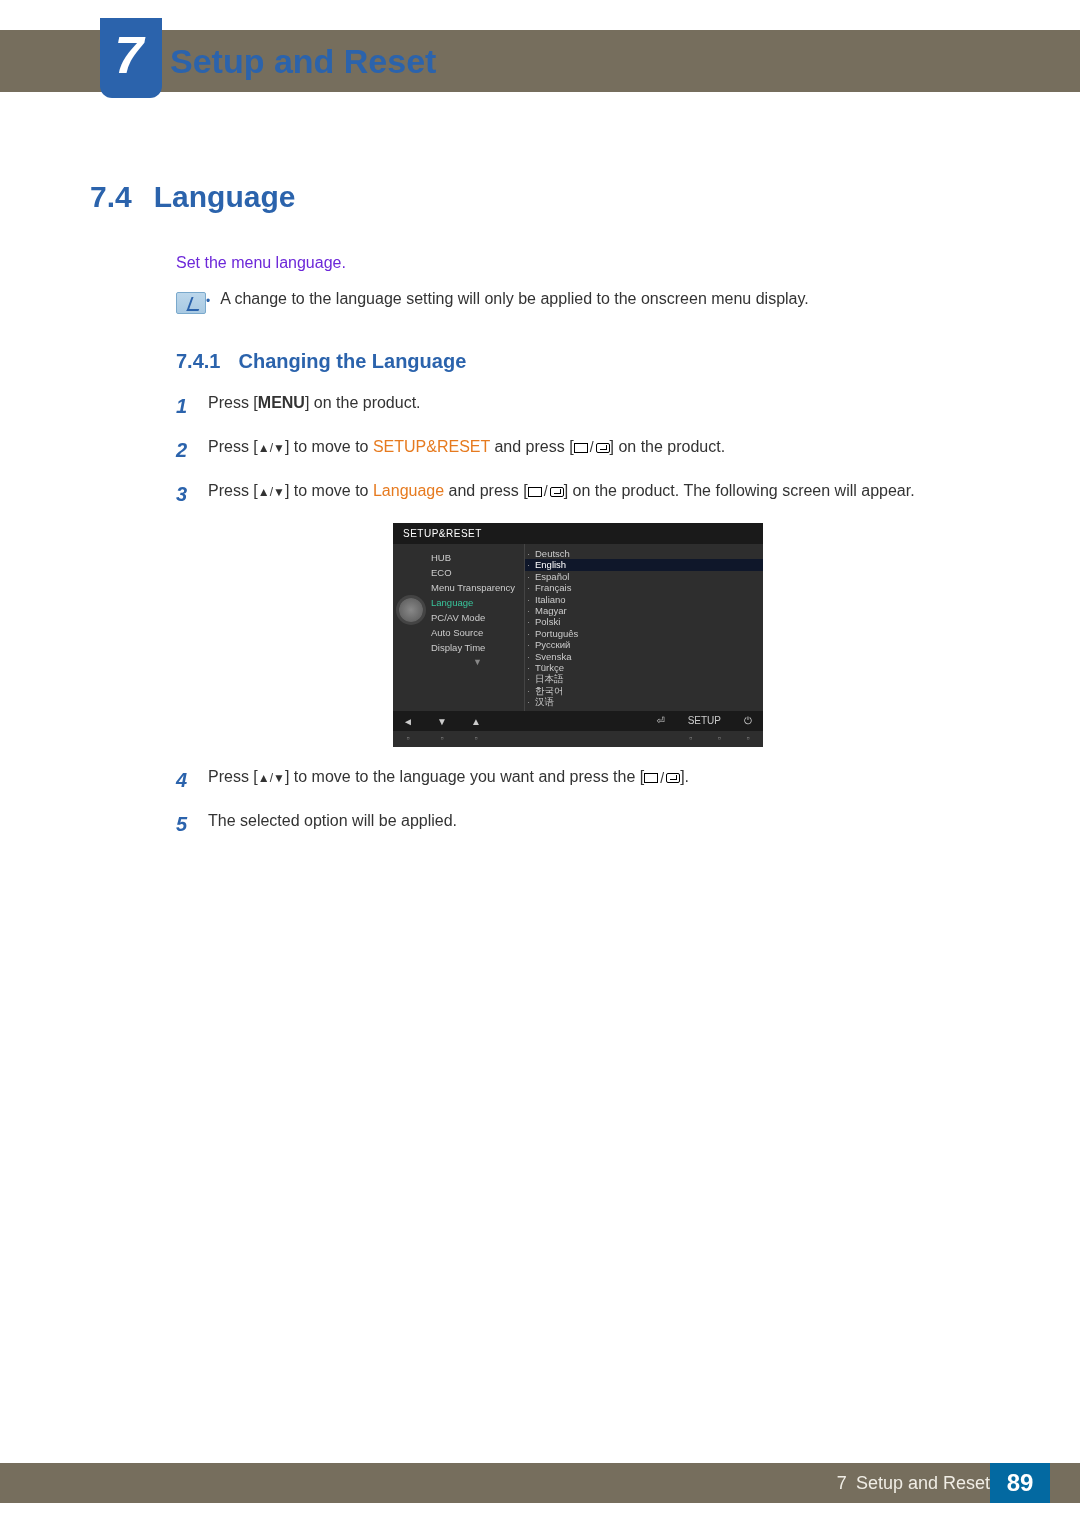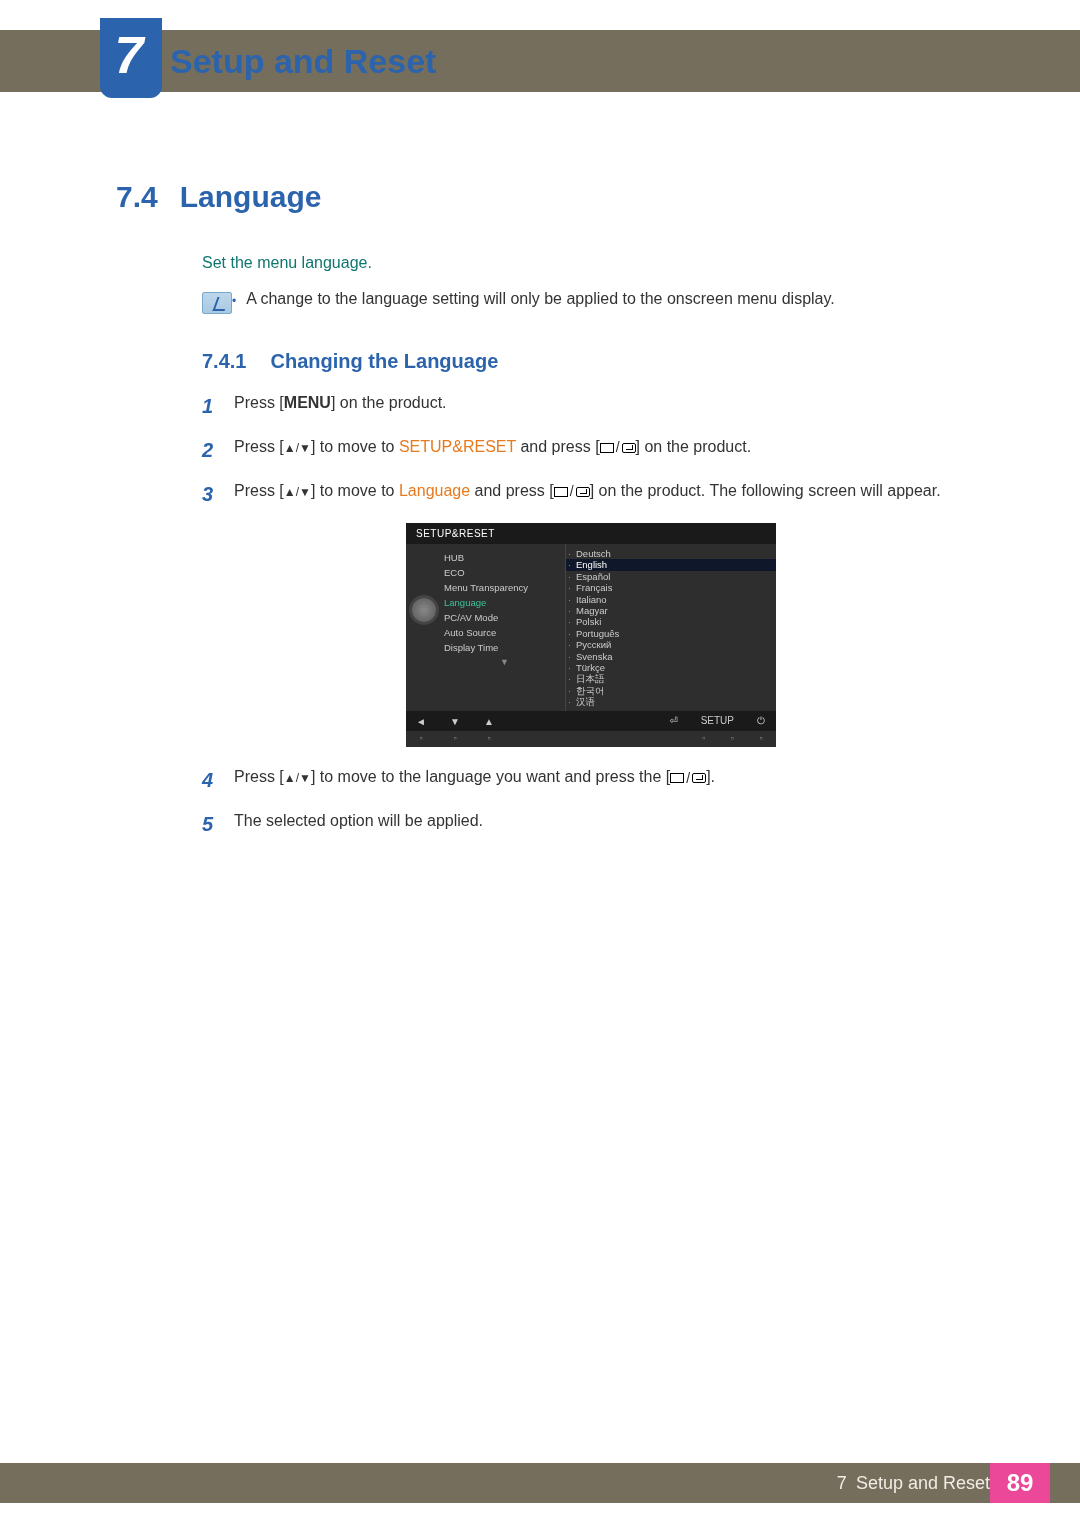--- a/index.html
+++ b/index.html
@@ -43,48 +43,48 @@
     font-size: 52px;
     font-weight: bold;
     font-style: italic;
     line-height: 1;
     padding-bottom: 6px;
     padding-right: 4px;
   }
   .content {
     position: absolute;
     top: 180px;
-    left: 116px;
+    left: 90px;
     right: 100px;
   }
   .section-row { display: flex; align-items: baseline; gap: 22px; margin-bottom: 26px;}
   .sec-num { color: #2b63ac; font-size: 30px; font-weight: bold; }
   .sec-title { color: #2b63ac; font-size: 30px; font-weight: bold; }
-  .intro { font-size: 16px; margin: 40px 0 18px 86px; color: #0f766e;}
+  .intro { font-size: 16px; margin: 40px 0 18px 86px; color: #6d28d9;}
   .note-block { display: flex; margin-left: 86px; margin-bottom: 30px;}
   .note-icon {
     width: 30px; height: 22px;
     background: linear-gradient(#bcd7eb,#a8c9e2);
     border:1px solid #7aa9cc;
     border-radius: 2px;
     flex-shrink:0;
     position:relative;
     margin-top:2px;
   }
   .note-icon::after{
     content:""; position:absolute; right:4px; bottom:2px;
     width:10px;height:12px;
     border-left:2px solid #2b63ac;
     border-bottom:2px solid #2b63ac;
     transform: skewX(-20deg);
   }
   .note-list { list-style: none; }
   .note-list li { font-size: 16px; margin-bottom: 8px; display:flex; gap:10px;}
   .note-list li::before { content:"•"; color:#2b63ac; font-size:12px; margin-top:4px;}
-  .subsection-row { display:flex; gap:24px; margin:34px 0 18px 86px;}
+  .subsection-row { display:flex; gap:18px; margin:34px 0 18px 86px;}
   .sub-num { color:#2b63ac; font-size:20px; font-weight:bold;}
   .sub-title { color:#2b63ac; font-size:20px; font-weight:bold;}
   .steps { margin-left: 86px; }
   .step { display:flex; gap:14px; margin-bottom:14px; font-size:16px; line-height:1.5;}
   .step-num { color:#2b63ac; font-style:italic; font-size:20px; font-weight:bold; min-width:18px;}
   .step-body { flex:1; }
   .kw-setup { color:#e67a1f; }
   .kw-lang { color:#e67a1f; }
   .btn-menu { font-weight:bold; font-family: Arial; }
   .arrow-btn { display:inline-block; font-size:12px; vertical-align:middle;}
@@ -107,21 +107,21 @@
     width: 370px;
     margin: 8px auto 18px auto;
     background: #2e2e2e;
     padding-top:0;
     font-size:10px;
     color:#ccc;
   }
   .osd-title { background:#1a1a1a; color:#fff; padding:5px 10px; font-size:10px; letter-spacing:0.5px;}
   .osd-body { display:flex; min-height:140px;}
   .osd-left {
-    width:160px; border-right:1px solid #444; position:relative;
+    width:132px; border-right:1px solid #444; position:relative;
     padding: 6px 0 6px 38px;
   }
   .osd-gear {
     position:absolute; left:6px; top:54px; width:24px; height:24px;
     border-radius:50%; background:radial-gradient(#888,#555);
     box-shadow: 0 0 0 3px #444;
   }
   .osd-left .item { padding:2px 0; font-size:9.5px;}
   .osd-left .item.sel { color:#39c49b;}
   .osd-left .arrow-down { text-align:center; color:#888; font-size:9px; margin-top:2px;}
@@ -146,21 +146,21 @@
   .footer-bar {
     position:absolute; left:0; right:0; bottom:24px; height:40px;
     background:#766e5d;
     display:flex; align-items:center; justify-content:flex-end;
     padding-right:0;
     color:#fff; font-size:18px; font-weight:bold;
   }
   .footer-bar .ftext { font-weight:normal; font-size:18px; color:#f0ede5;}
   .footer-bar .fch { margin-right:4px;}
   .page-num {
-    background:#ec4899; color:#fff; width:60px; height:40px;
+    background:#0369a1; color:#fff; width:60px; height:40px;
     display:flex; align-items:center; justify-content:center;
     font-size:24px; font-weight:bold; margin-right:30px;
   }
 </style>
 </head>
 <body>
 
 <div class="chapter-badge">
   <span>7</span>
 </div>

